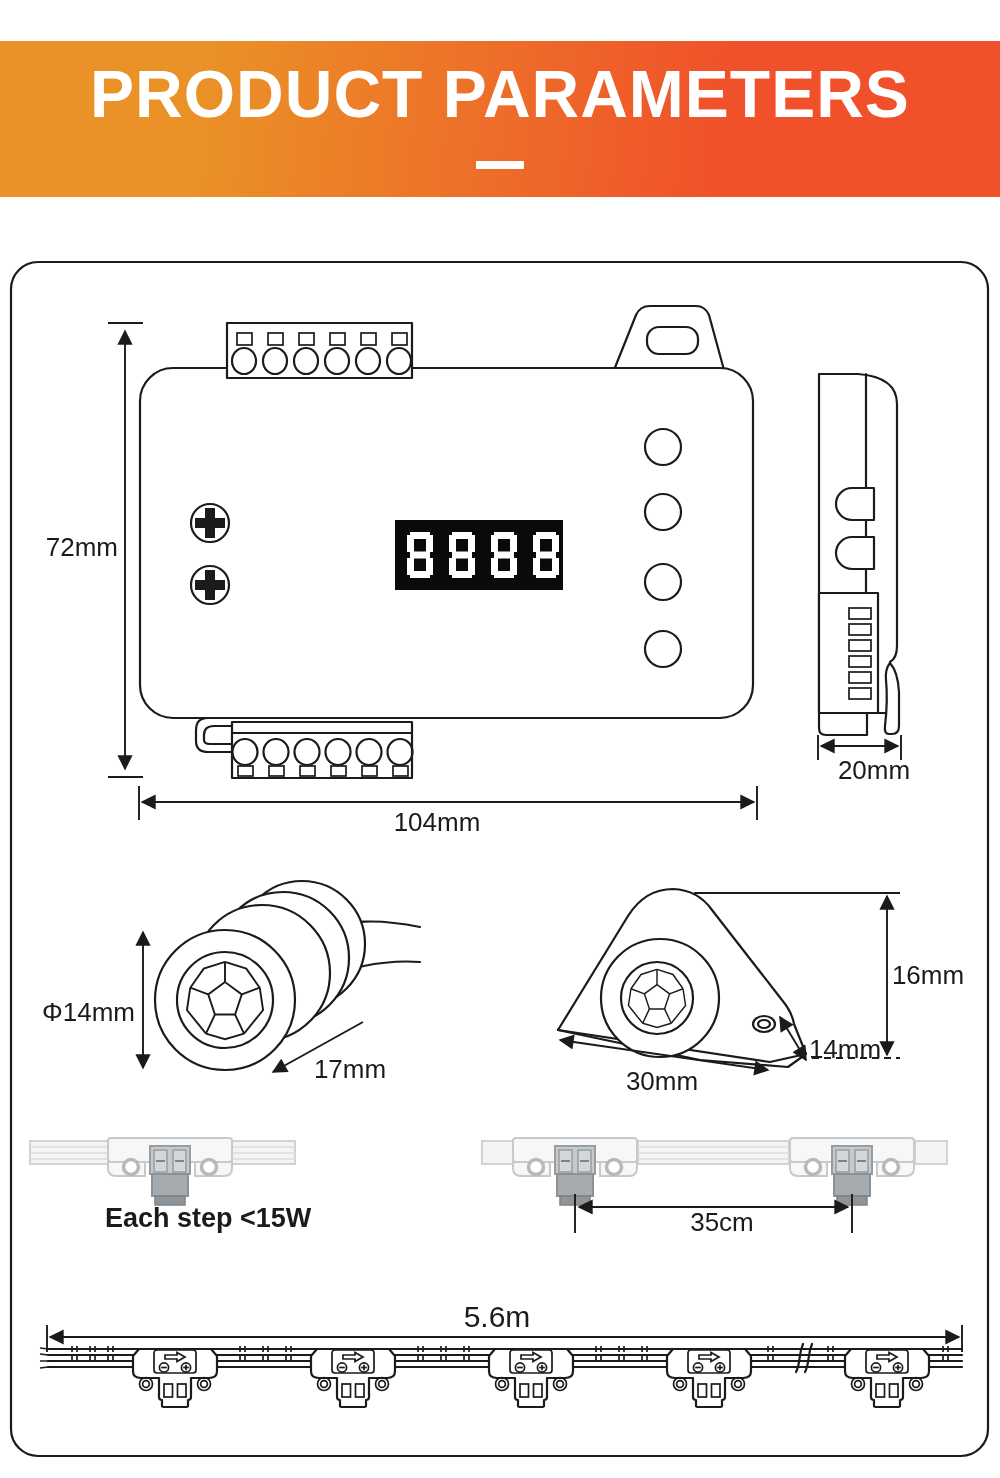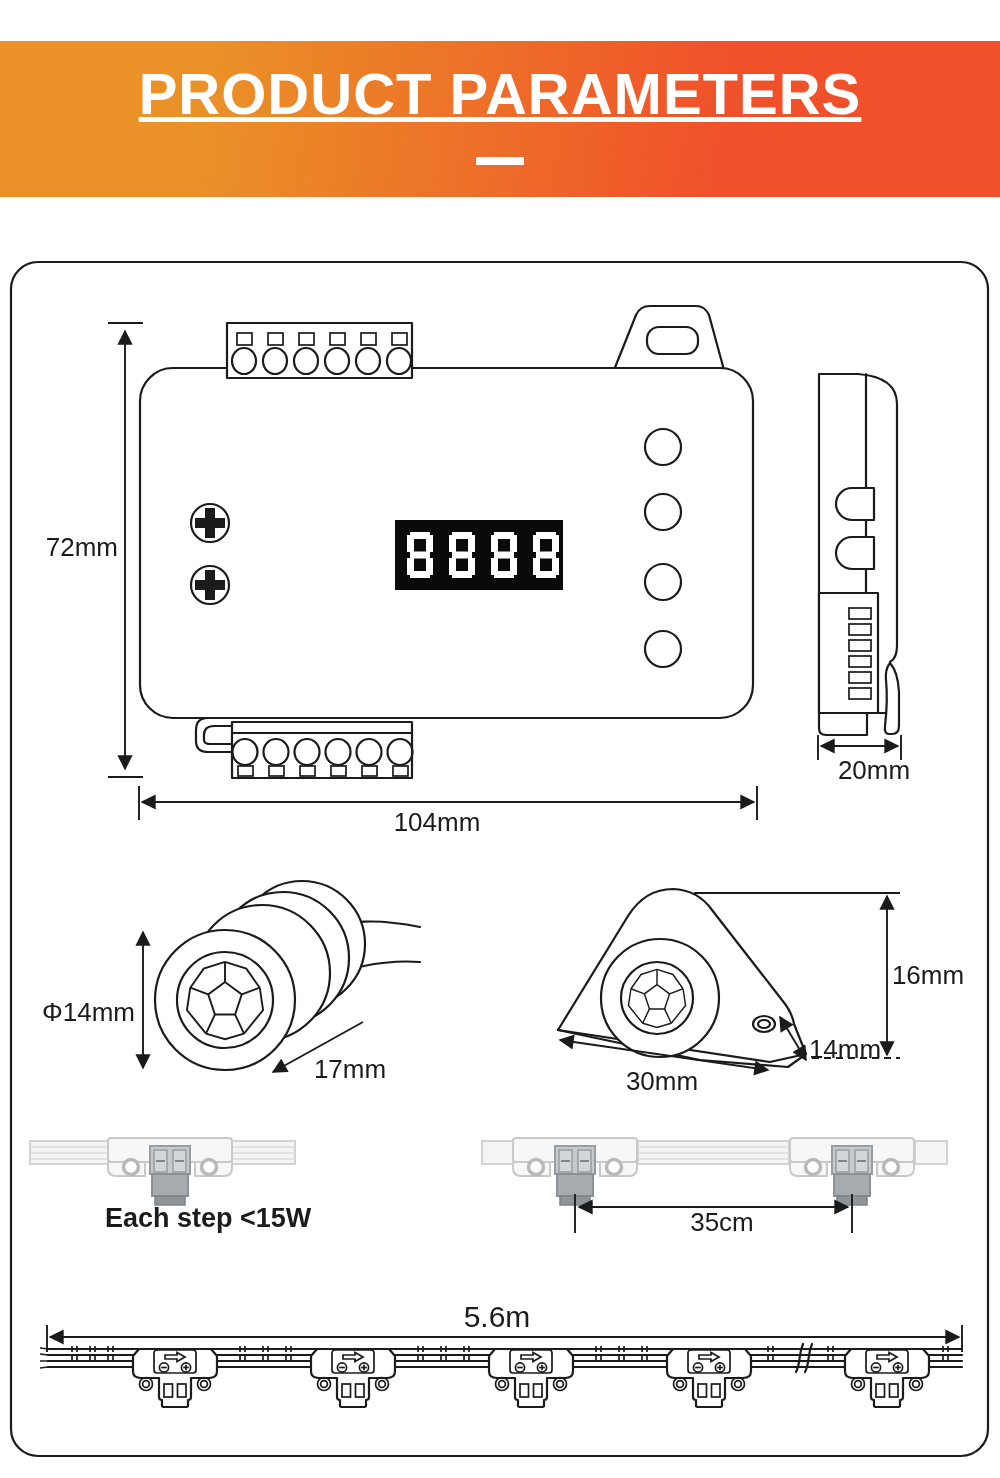--- a/index.html
+++ b/index.html
@@ -1,21 +1,21 @@
 <!DOCTYPE html>
 <html><head>
 <meta charset="utf-8">
 <style>
   html,body{margin:0;padding:0;background:#fff;}
   .page{position:relative;width:1000px;height:1478px;background:#fff;overflow:hidden;
         font-family:"Liberation Sans","DejaVu Sans",sans-serif;}
   .banner{position:absolute;left:0;top:41px;width:1000px;height:156px;
           display:flex;flex-direction:column;align-items:center;justify-content:center;}
-  .banner h1{margin:0;color:#fff;font-size:58px;font-weight:bold;letter-spacing:1px;
-             line-height:1;transform:translateY(-8px);text-decoration:underline;}
+  .banner h1{margin:0;color:#fff;font-size:66px;font-weight:bold;letter-spacing:1px;
+             line-height:1;transform:translateY(-8px);}
   .banner .dash{width:48px;height:8px;background:#fff;margin-top:26px;border-radius:1px;}
   svg text{fill:#1b1b1b;font-family:"Liberation Sans","DejaVu Sans",sans-serif;}
   .ln{fill:none;stroke:#1b1b1b;stroke-width:2.2;stroke-linejoin:round;stroke-linecap:round;}
   .fw{fill:#ffffff;stroke:#1b1b1b;stroke-width:2.2;stroke-linejoin:round;}
   .thin{fill:none;stroke:#1b1b1b;stroke-width:1.7;}
   .dim{fill:none;stroke:#1b1b1b;stroke-width:1.9;}
   .dimtx{font-size:26px;}
   .bold{font-weight:bold;}
   .gray1{fill:#f7f7f7;stroke:#c9c9c9;stroke-width:2;}
   .gray2{fill:#c6cacd;stroke:#979da1;stroke-width:2;}

